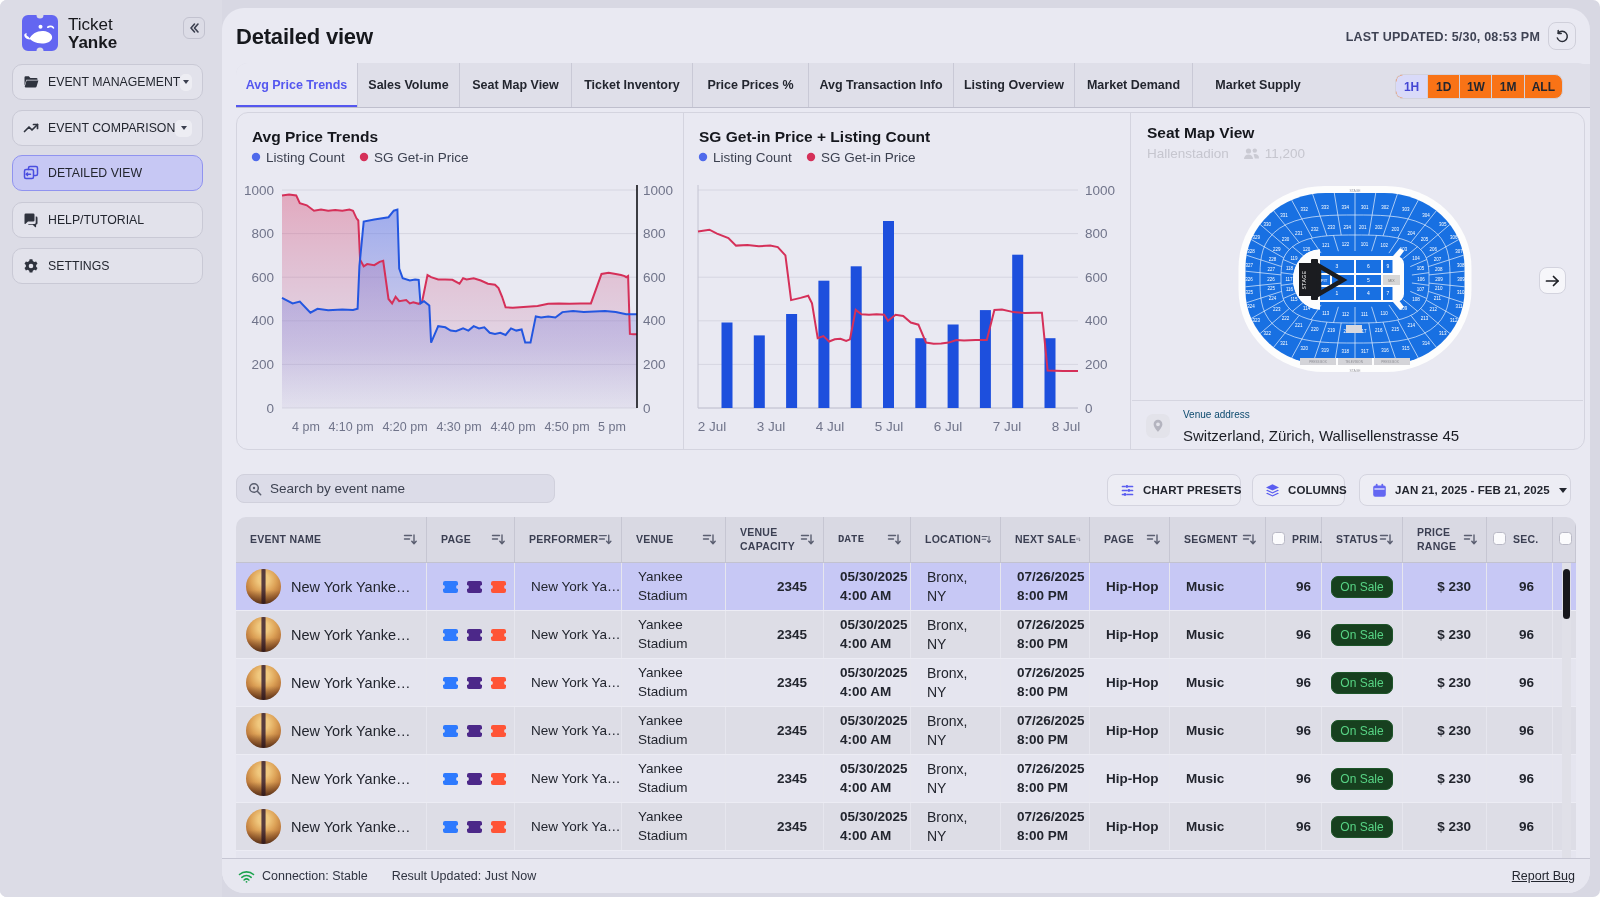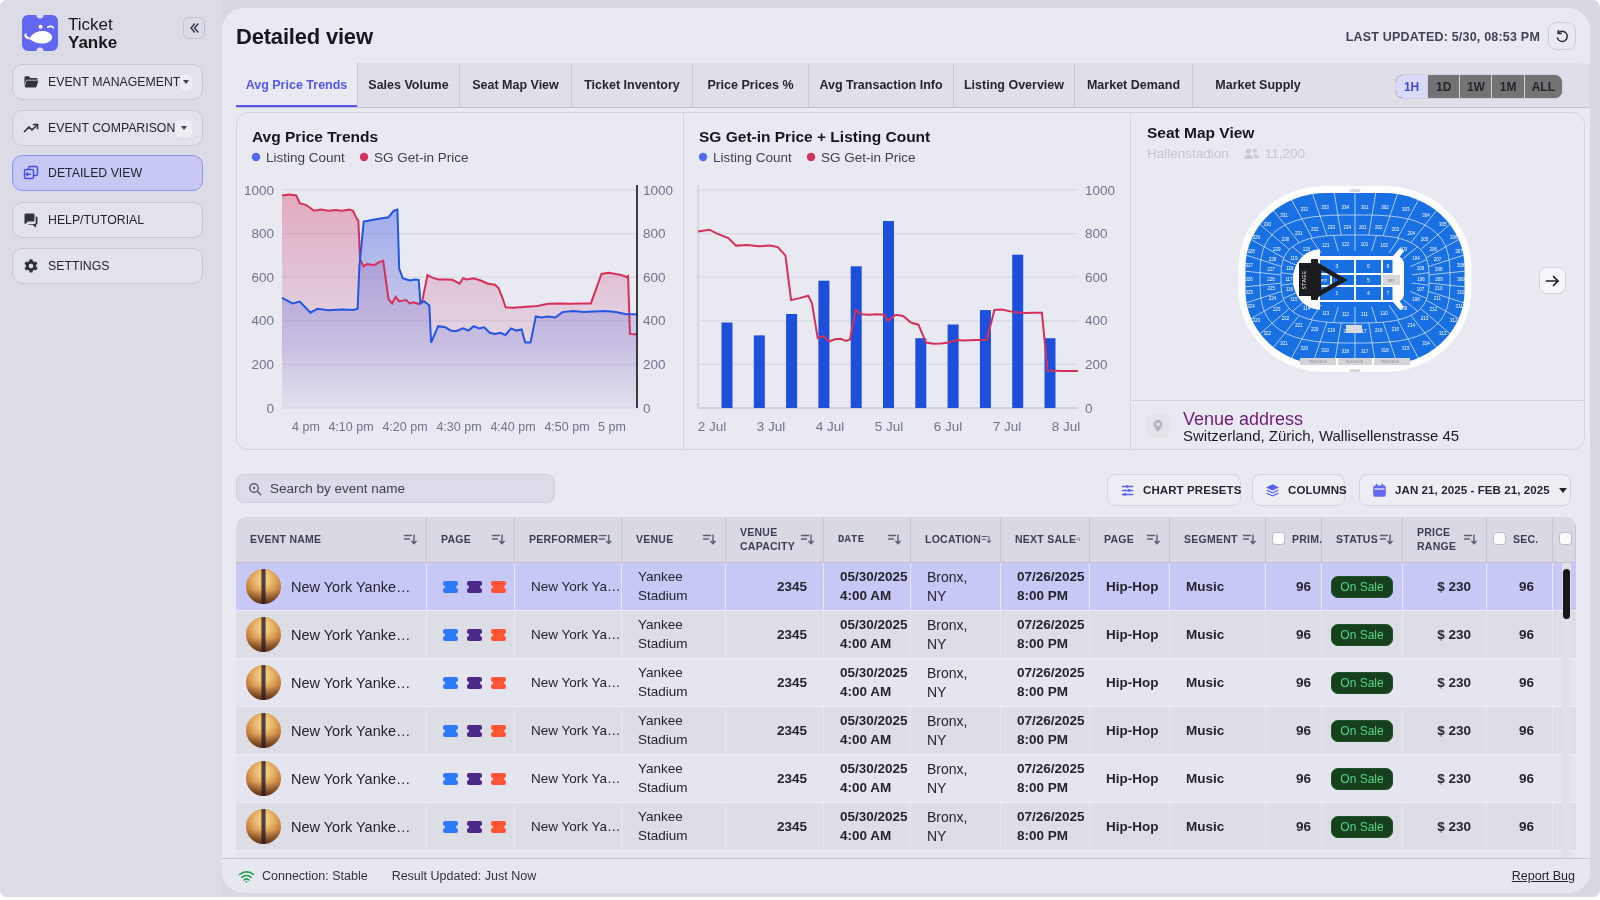--- a/index.html
+++ b/index.html
@@ -114,21 +114,21 @@
       <div class="tab" style="width:112px;">Seat Map View</div>
       <div class="tab" style="width:121px;">Ticket Inventory</div>
       <div class="tab" style="width:116px;">Price Prices %</div>
       <div class="tab" style="width:145px;">Avg Transaction Info</div>
       <div class="tab" style="width:121px;">Listing Overview</div>
       <div class="tab" style="width:118px;">Market Demand</div>
       <div class="tab" style="width:130px; border-right:none;">Market Supply</div>
     </div>
     <div class="abs" style="left:1100px; top:56px; width:268px; height:43px; background:linear-gradient(90deg, rgba(223,223,233,0) 0%, #dfdfe9 28%);"></div>
 
-    <div class="abs" style="left:1173px; top:66px; width:168px; height:25px; background:#737373; border:1px solid #d2d2dc; border-radius:8px; display:flex; overflow:hidden;">
+    <div class="abs" style="left:1173px; top:66px; width:168px; height:25px; background:#f97316; border:1px solid #d2d2dc; border-radius:8px; display:flex; overflow:hidden;">
       <div class="seg active">1H</div>
         <div class="seg">1D</div>
         <div class="seg">1W</div>
         <div class="seg">1M</div>
         <div class="seg" style="flex:1.2;">ALL</div>
     </div>
 
     <div class="abs" style="left:14px; top:104px; width:1349px; height:338px; border:1px solid #d4d4df; border-radius:12px;"></div>
     <div class="abs" style="left:461px; top:104px; width:1px; height:338px; background:#d4d4df;"></div>
     <div class="abs" style="left:908px; top:104px; width:1px; height:338px; background:#d4d4df;"></div>
@@ -433,21 +433,21 @@
           <path d="M1.5 6 H13"></path>
           <path d="M8.5 1.5 L13 6 L8.5 10.5"></path>
         </svg>
     </div>
     <div class="abs" style="left:910px; top:392px; width:451px; height:1px; background:#d5d5e0;"></div>
     <div class="abs" style="left:924px; top:406px; width:24px; height:24px; background:#e3e3ea; border-radius:7px; display:flex; align-items:center; justify-content:center;">
       <svg width="12" height="14" viewBox="0 0 12 14" fill="#b4b4bf">
           <path d="M6 0.8 a4.4 4.4 0 0 1 4.4 4.4 c0 3.2 -4.4 7.6 -4.4 7.6 s-4.4 -4.4 -4.4 -7.6 A4.4 4.4 0 0 1 6 0.8 Z M6 3.4 a1.9 1.9 0 1 0 0 3.8 a1.9 1.9 0 0 0 0 -3.8 Z" fill-rule="evenodd"></path>
         </svg>
     </div>
-    <div class="abs" style="left:961px; top:401px; font-size:18px; color:#701a75;text-align:right;">Venue address</div>
+    <div class="abs" style="left:961px; top:401px; font-size:10px; color:#0c4a6e;text-align:right;">Venue address</div>
     <div class="abs" style="left:961px; top:419px; font-size:15px; color:#1b1d24;">Switzerland, Zürich, Wallisellenstrasse 45</div>
 
     <div class="abs" style="left:14px; top:466px; width:319px; height:29px; background:#dcdce8; border:1px solid #d0d0dc; border-radius:8px; display:flex; align-items:center; padding:0 11px; font-size:13.5px; color:#3c4150;">
       <svg width="14" height="14" viewBox="0 0 14 14" fill="none" stroke="#5a5e6e" stroke-width="1.5" style="margin-right:8px;">
           <circle cx="6" cy="6" r="4.3"></circle>
           <path d="M9.3 9.3 L12.7 12.7" stroke-linecap="round"></path>
           <circle cx="6" cy="6" r="1.2" fill="#5a5e6e" stroke="none"></circle>
         </svg>
       Search by event name
     </div>

